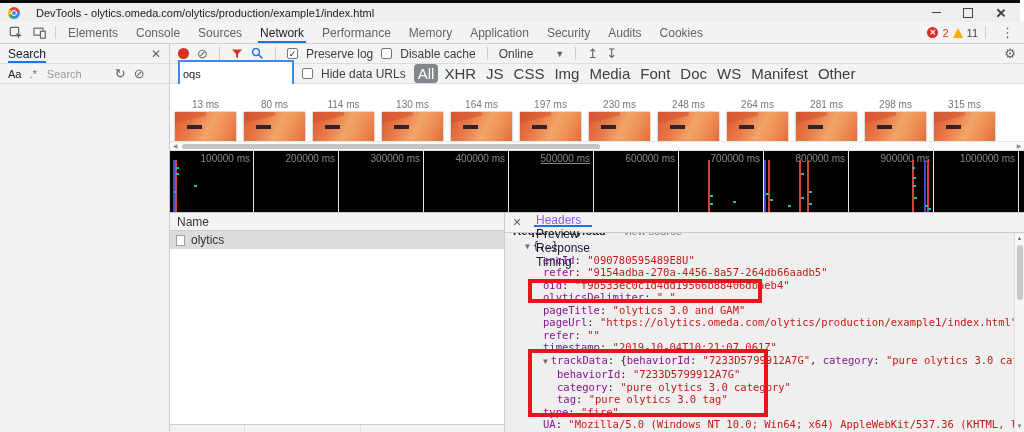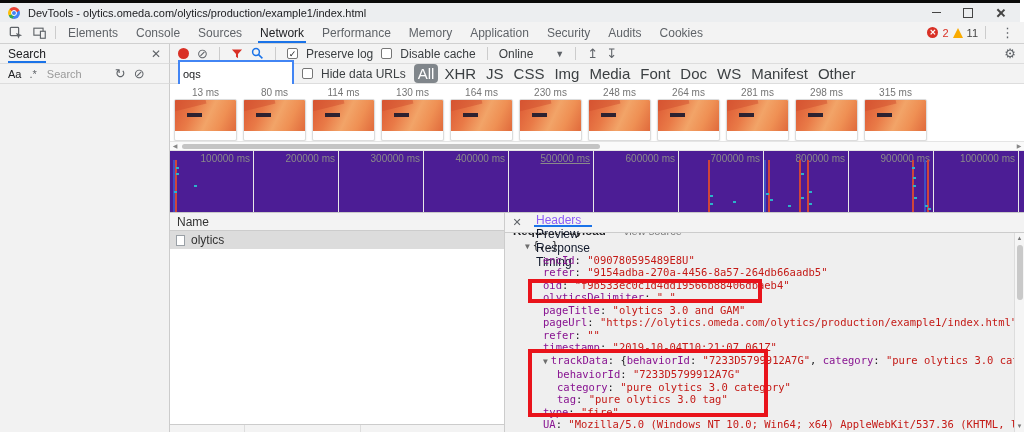--- a/index.html
+++ b/index.html
@@ -1,20 +1,20 @@
 <!DOCTYPE html>
 <html><head>
 <meta charset="utf-8">
 <style>
   html,body{margin:0;padding:0;background:#fff;}
   #app{position:relative;width:1024px;height:432px;overflow:hidden;background:#fff;
        font-family:"Liberation Sans",sans-serif;font-size:12px;color:#333;}
   
   .titlebar{position:absolute;top:0;left:0;right:4px;height:22px;background:#eceef0;
-    border-top:3px solid #0a0a0a;display:flex;align-items:center;gap:8px;padding:0 4px 0 8px;box-sizing:border-box;}
+    border-top:3px solid #0a0a0a;display:flex;align-items:center;gap:16px;padding:0 4px 0 8px;box-sizing:border-box;}
   .chrome-logo{width:12px;height:12px;border-radius:50%;position:relative;flex:0 0 auto;
     background:conic-gradient(from -50deg,#ea4335 0 33%,#4285f4 0 66%,#34a853 0 82%,#fbbc05 0);}
   .chrome-logo::after{content:"";position:absolute;inset:3px;border-radius:50%;background:#4285f4;border:1px solid #fff;}
   .title-text{font-size:11px;color:#202124;white-space:nowrap;}
   .win-controls{margin-left:auto;display:flex;align-items:center;}
   .win-btn{width:32px;height:18px;display:flex;align-items:center;justify-content:center;}
   .glyph-min{width:9px;height:1.5px;background:#444;}
   .glyph-max{width:8px;height:8px;border:1.5px solid #444;}
   .glyph-x{position:relative;width:10px;height:10px;}
   .glyph-x::before,.glyph-x::after{content:"";position:absolute;left:4.5px;top:0;width:1.5px;height:10px;background:#444;}
@@ -63,38 +63,38 @@
     color:#202124;box-sizing:border-box;outline:none;font-family:"Liberation Sans",sans-serif;}
   #pills{display:flex;align-items:center;gap:2px;}
   .pill{font-size:15px;color:#3c4043;padding:1px 4px;white-space:nowrap;}
   .pill.active{background:#80868b;color:#fff;border-radius:4px;}
   
   .main{position:absolute;top:84px;left:0;right:0;bottom:0;}
   .search-pane{position:absolute;left:0;top:0;bottom:0;width:170px;background:#f2f2f2;
     border-right:1px solid #ccc;box-sizing:border-box;}
   .net{position:absolute;left:170px;right:0;top:0;bottom:0;background:#fff;}
   
-  #filmstrip{position:absolute;top:1px;left:0;right:0;height:57px;overflow:hidden;display:flex;gap:6px;
+  #filmstrip{position:absolute;top:13px;left:0;right:0;height:57px;overflow:hidden;display:flex;gap:6px;
     padding:2px 14px 0 4px;box-sizing:border-box;}
   .frame{width:63px;flex:0 0 auto;text-align:center;}
   .ftime{font-size:10px;color:#757575;height:12px;line-height:12px;white-space:nowrap;}
   .fcard{width:63px;height:42px;border:1px solid #dcdcdc;border-radius:2px;background:#fff;
     box-sizing:border-box;overflow:hidden;box-shadow:0 1px 2px rgba(0,0,0,.12);}
   .fimg{height:31px;position:relative;overflow:hidden;
     background:linear-gradient(115deg,#dd5a35 0%,#e97a47 30%,#f2a468 55%,#ef9054 75%,#e06a3c 100%);}
   .fimg::before{content:"";position:absolute;left:-6px;top:-8px;width:36px;height:16px;background:#cf4e2e;
     opacity:.5;transform:rotate(-14deg);}
   .fimg::after{content:"";position:absolute;left:12px;top:13px;width:15px;height:4px;background:#2e2230;}
   
   .fscroll{position:absolute;top:57px;left:0;right:0;height:10px;background:#fafafa;
     border-top:1px solid #e5e5e5;border-bottom:1px solid #e5e5e5;box-sizing:border-box;}
   .fs-arrow{position:absolute;top:0;width:10px;height:8px;color:#888;font-size:6px;line-height:8px;text-align:center;}
   .fs-thumb{position:absolute;left:12px;top:1.5px;height:5px;width:418px;background:#c4c4c4;border-radius:3px;}
   
-  #overview{position:absolute;top:67px;left:0;right:0;height:62px;background:#4c1d95;
+  #overview{position:absolute;top:67px;left:0;right:0;height:62px;background:#000000;
     border-bottom:1px solid #c9c9c9;box-sizing:border-box;overflow:hidden;}
   .grid{position:absolute;top:0;bottom:0;width:1px;background:#e8e8e8;}
   .gtick{position:absolute;top:2px;font-size:10px;color:#8a8a8a;transform:translateX(-100%);white-space:nowrap;}
   .mark{position:absolute;top:9px;bottom:0;width:2px;}
   .mark.red{background:#d0453a;} .mark.blue{background:#3f4ec4;}
   .dot{position:absolute;width:3px;height:2px;background:#2bb3c9;}
   
   .content{position:absolute;top:129px;left:0;right:0;bottom:0;}
   .reqtable{position:absolute;left:0;top:0;bottom:0;width:335px;border-right:1px solid #ccc;
     box-sizing:border-box;background:#fff;}
@@ -273,20 +273,26 @@
             </div>
           </div>
           <div class="frame">
             <div class="ftime">130 ms</div>
             <div class="fcard">
               <div class="fimg"></div>
             </div>
           </div>
           <div class="frame">
             <div class="ftime">164 ms</div>
+            <div class="fcard">
+              <div class="fimg"></div>
+            </div>
+          </div>
+          <div class="frame">
+            <div class="ftime">197 ms</div>
             <div class="fcard">
               <div class="fimg"></div>
             </div>
           </div>
           <div class="frame">
             <div class="ftime">230 ms</div>
             <div class="fcard">
               <div class="fimg"></div>
             </div>
           </div>

